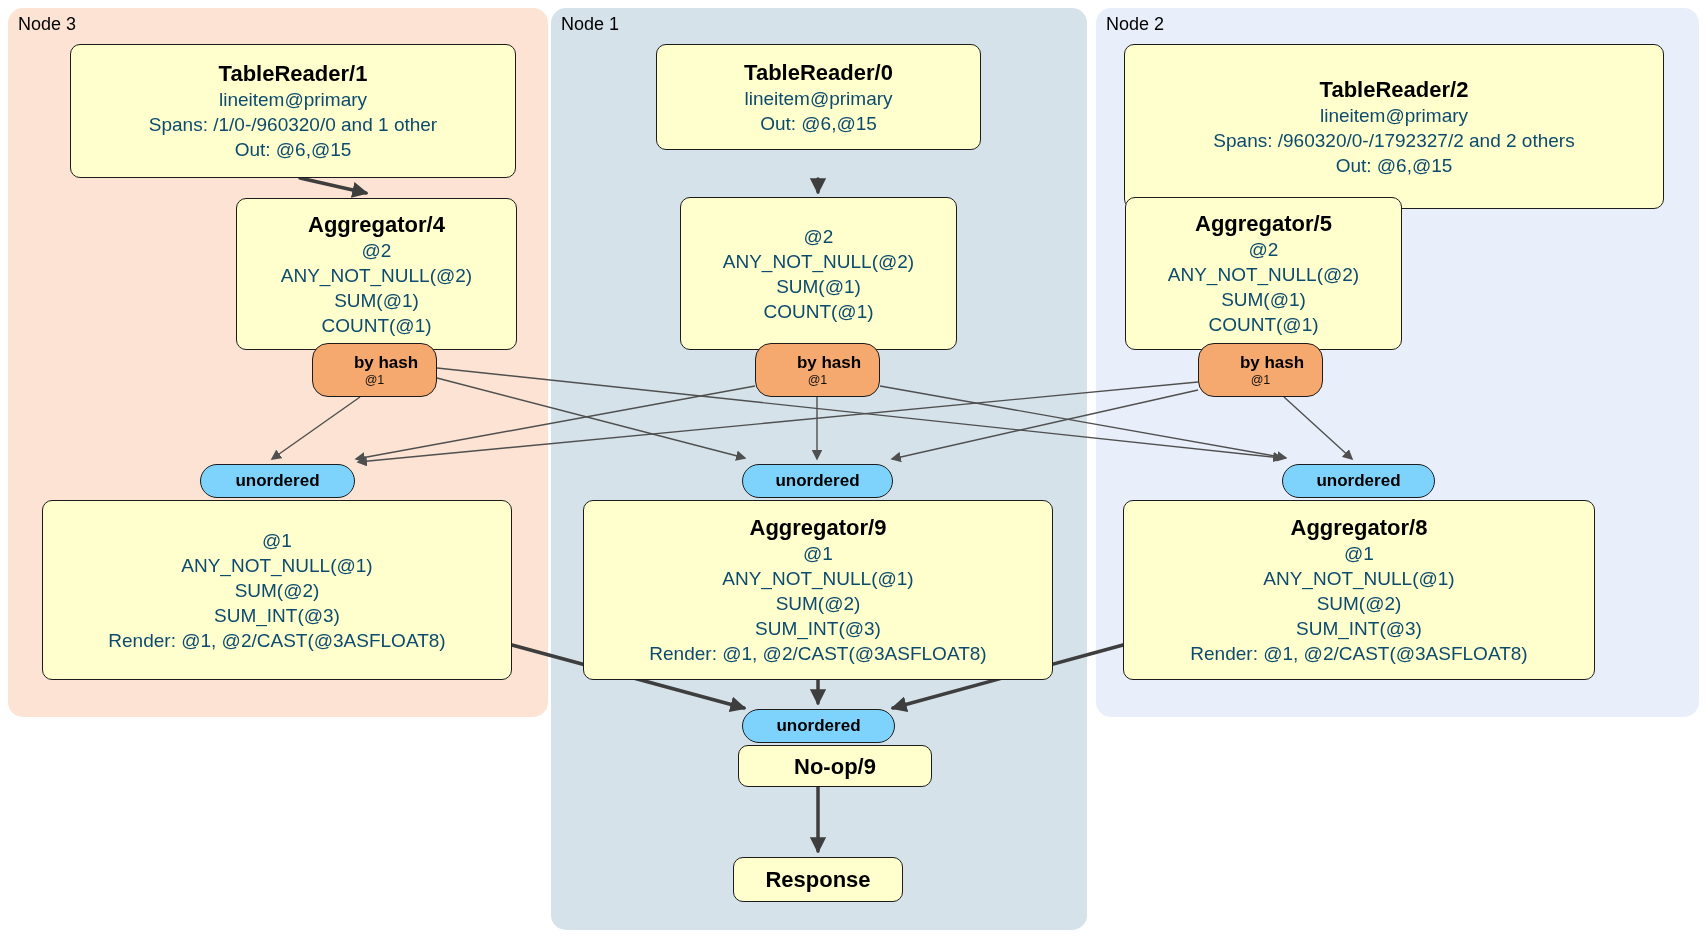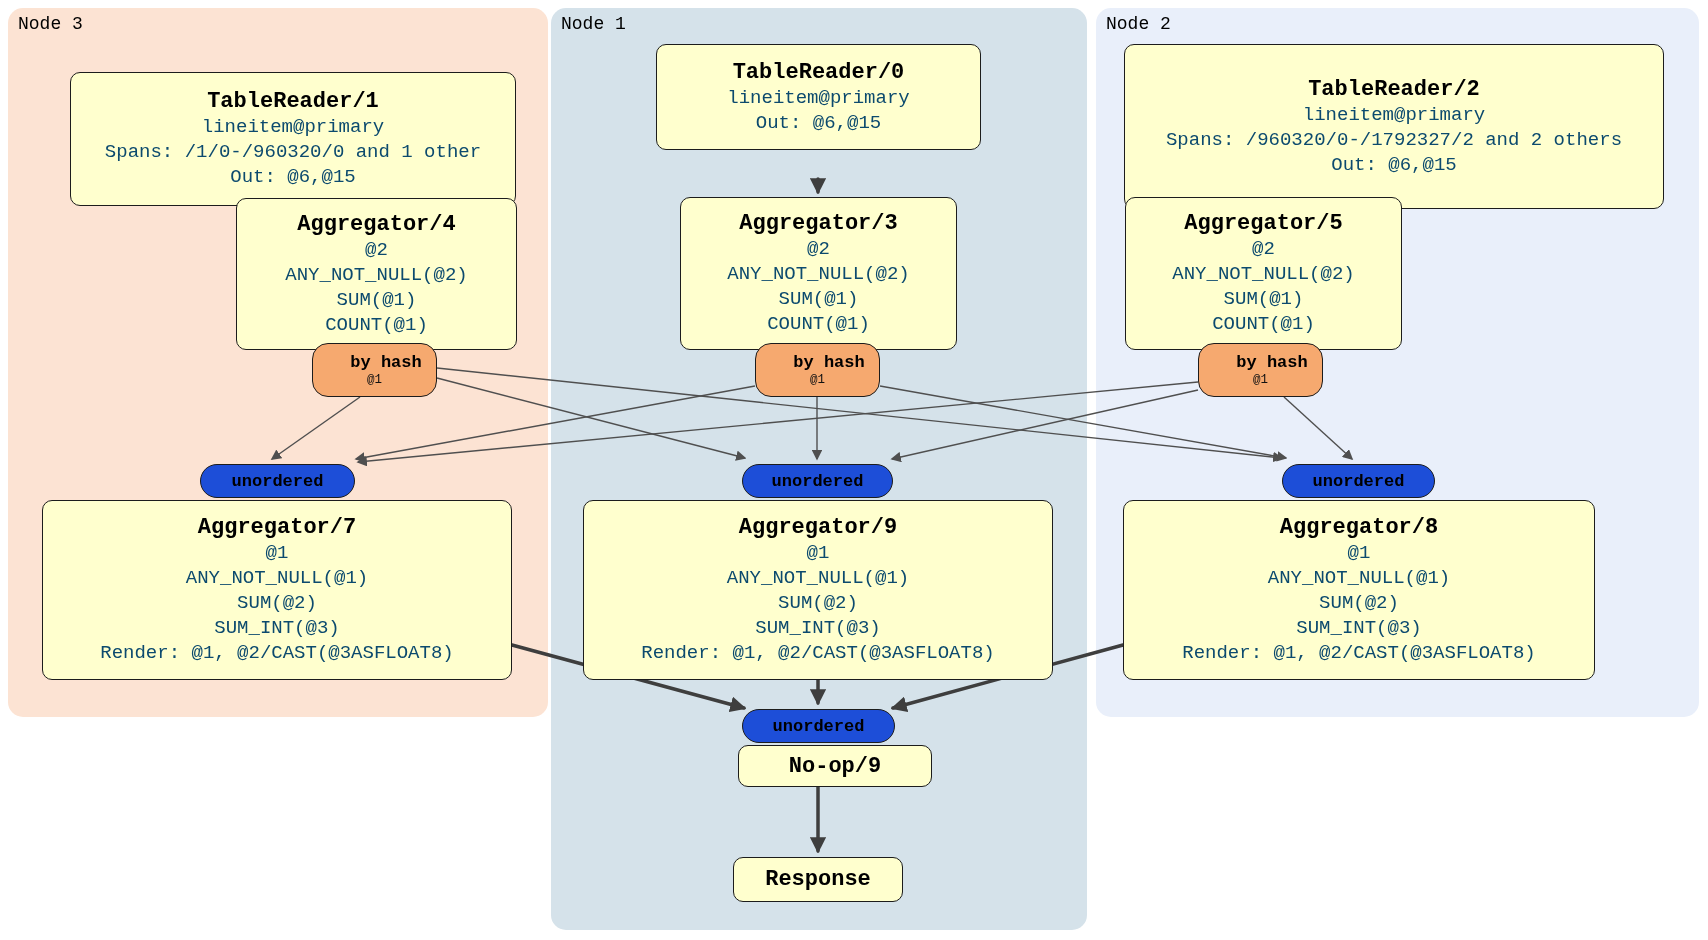--- a/index.html
+++ b/index.html
@@ -1,20 +1,20 @@
 <!DOCTYPE html>
 <html><head>
 <meta charset="utf-8">
 <style>
   html,body{margin:0;padding:0;background:#ffffff;}
   #canvas{
     position:relative;
     width:1708px;height:940px;
     background:#ffffff;
-    font-family:Liberation Mono, monospace;
+    font-family:Liberation Sans, sans-serif;
     overflow:hidden;
   }
   .region{
     position:absolute;
     border-radius:15px;
   }
   .region-label{
     position:absolute;
     left:10px;top:6px;
     font-size:18px;
@@ -45,21 +45,21 @@
     border:1.6px solid #1c1c1c;
     border-radius:16px;
     display:flex;flex-direction:column;align-items:center;justify-content:center;
     box-sizing:border-box;
   }
   .ph-label{font-size:17px;font-weight:bold;line-height:20px;color:#000;margin-left:23px;}
   .ph-sub{font-size:12.5px;line-height:15px;color:#111;}
   .pill-sync{
     position:absolute;
     height:34px;
-    background:#1d4ed8;
+    background:#7dd3fc;
     border:1.6px solid #1c1c1c;
     border-radius:17px;
     display:flex;align-items:center;justify-content:center;
     font-size:17px;font-weight:bold;color:#000;
     box-sizing:border-box;
   }
 </style>
 </head>
 <body>
 
@@ -97,56 +97,54 @@
     <path class="edge-thin" d="M437,378 L745,458" marker-end="url(#arrowSmall)"></path>
     <path class="edge-thin" d="M437,368 L1282,458" marker-end="url(#arrowSmall)"></path>
     <path class="edge-thin" d="M755,386 L356,459" marker-end="url(#arrowSmall)"></path>
     <path class="edge-thin" d="M817,397 L817,459" marker-end="url(#arrowSmall)"></path>
     <path class="edge-thin" d="M880,386 L1286,458" marker-end="url(#arrowSmall)"></path>
     <path class="edge-thin" d="M1198,382 L358,462" marker-end="url(#arrowSmall)"></path>
     <path class="edge-thin" d="M1198,390 L892,459" marker-end="url(#arrowSmall)"></path>
     <path class="edge-thin" d="M1284,397 L1352,459" marker-end="url(#arrowSmall)"></path>
   </svg>
 
-  <div class="box" style="left:70px;top:44px;width:446px;height:134px;margin-top:28px;">
+  <div class="box" style="left:70px;top:44px;width:446px;height:134px;">
     <div class="btitle">TableReader/1</div>
     <div class="bline">lineitem@primary</div>
     <div class="bline">Spans: /1/0-/960320/0 and 1 other</div>
     <div class="bline">Out: @6,@15</div>
   </div>
   <div class="box" style="left:236px;top:198px;width:281px;height:152px;">
     <div class="btitle">Aggregator/4</div>
     <div class="bline">@2</div>
     <div class="bline">ANY_NOT_NULL(@2)</div>
     <div class="bline">SUM(@1)</div>
     <div class="bline">COUNT(@1)</div>
   </div>
   <div class="pill-hash" style="left:312px;top:343px;">
     <div class="ph-label">by hash</div>
     <div class="ph-sub">@1</div>
   </div>
   <div class="pill-sync" style="left:200px;top:464px;width:155px;">
     <span>unordered</span>
   </div>
   <div class="box" style="left:42px;top:500px;width:470px;height:180px;">
-    <div class="btitle">Aggregator/7</div>
     <div class="bline">@1</div>
     <div class="bline">ANY_NOT_NULL(@1)</div>
     <div class="bline">SUM(@2)</div>
     <div class="bline">SUM_INT(@3)</div>
     <div class="bline">Render: @1, @2/CAST(@3ASFLOAT8)</div>
   </div>
 
   <div class="box" style="left:656px;top:44px;width:325px;height:106px;">
     <div class="btitle">TableReader/0</div>
     <div class="bline">lineitem@primary</div>
     <div class="bline">Out: @6,@15</div>
   </div>
   <div class="box" style="left:680px;top:197px;width:277px;height:153px;">
-    <div class="btitle">Aggregator/3</div>
     <div class="bline">@2</div>
     <div class="bline">ANY_NOT_NULL(@2)</div>
     <div class="bline">SUM(@1)</div>
     <div class="bline">COUNT(@1)</div>
   </div>
   <div class="pill-hash" style="left:755px;top:343px;">
     <div class="ph-label">by hash</div>
     <div class="ph-sub">@1</div>
   </div>
   <div class="pill-sync" style="left:742px;top:464px;width:151px;">

